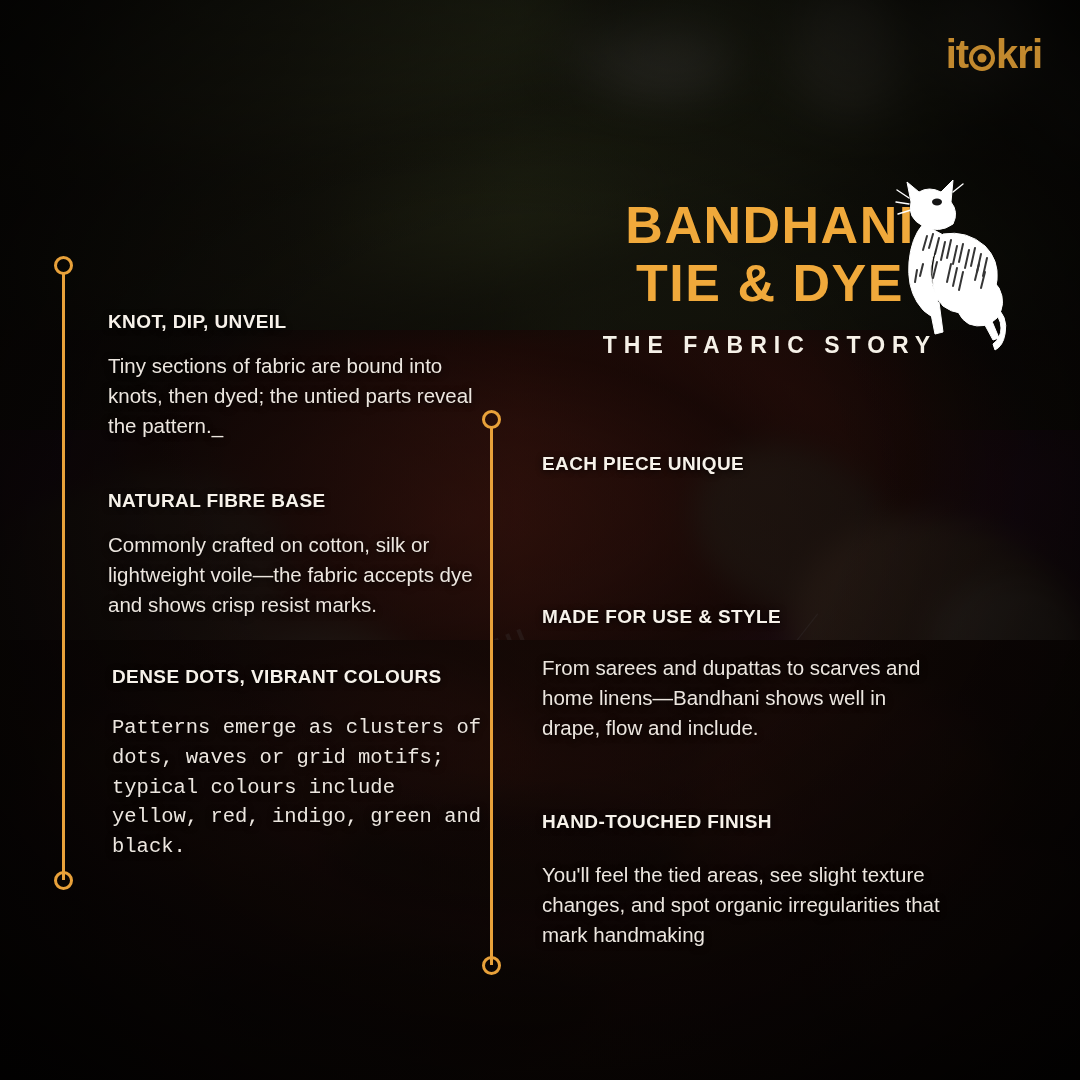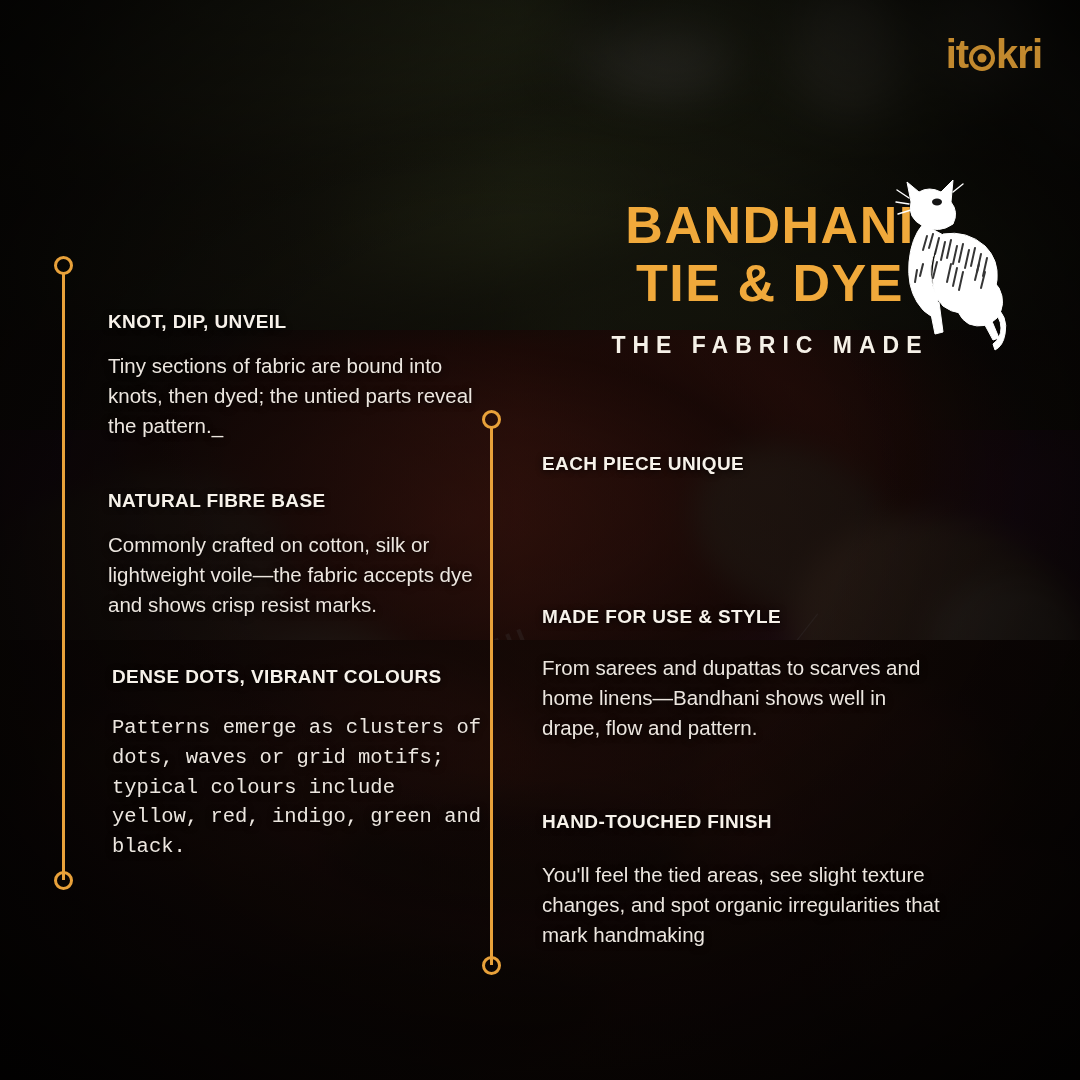--- a/index.html
+++ b/index.html
@@ -264,21 +264,21 @@
 
     <div class="logo">
       <span>it</span>
       <span class="dotcircle"></span>
       <span>kri</span>
     </div>
 
     <div class="headline">
       <div class="line1">BANDHANI</div>
       <div class="line2">TIE &amp; DYE</div>
-      <div class="sub">THE FABRIC MADE</div>
+      <div class="sub">THE FABRIC STORY</div>
     </div>
 
     <div class="cat">
       <svg viewBox="0 0 122 180" width="122" height="180" aria-hidden="true">
         <g fill="#ffffff" stroke="#ffffff" stroke-width="1">
 
           <path d="M18 26 L14 6 L26 16 Q36 10 48 16 L60 4 L58 26 Q66 36 60 48 Q46 58 30 50 Q14 42 18 26 Z"></path>
 
           <path d="M30 48 Q18 62 16 86 Q14 110 24 126 Q30 136 38 140 L46 122 Q36 108 38 90 Q40 72 52 60 Z"></path>
 
@@ -347,21 +347,21 @@
       <h3>DENSE DOTS, VIBRANT COLOURS</h3>
       <p>Patterns emerge as clusters of dots, waves or grid motifs; typical colours include yellow, red, indigo, green and black.</p>
     </div>
 
     <div class="block blk-unique">
       <h3>EACH PIECE UNIQUE</h3>
     </div>
 
     <div class="block blk-style">
       <h3>MADE FOR USE &amp; STYLE</h3>
-      <p>From sarees and dupattas to scarves and home linens—Bandhani shows well in drape, flow and pattern.</p>
+      <p>From sarees and dupattas to scarves and home linens—Bandhani shows well in drape, flow and include.</p>
     </div>
 
     <div class="block blk-finish">
       <h3>HAND-TOUCHED FINISH</h3>
       <p>You'll feel the tied areas, see slight texture changes, and spot organic irregularities that mark handmaking</p>
     </div>
 
   </div>
 </div>
 

